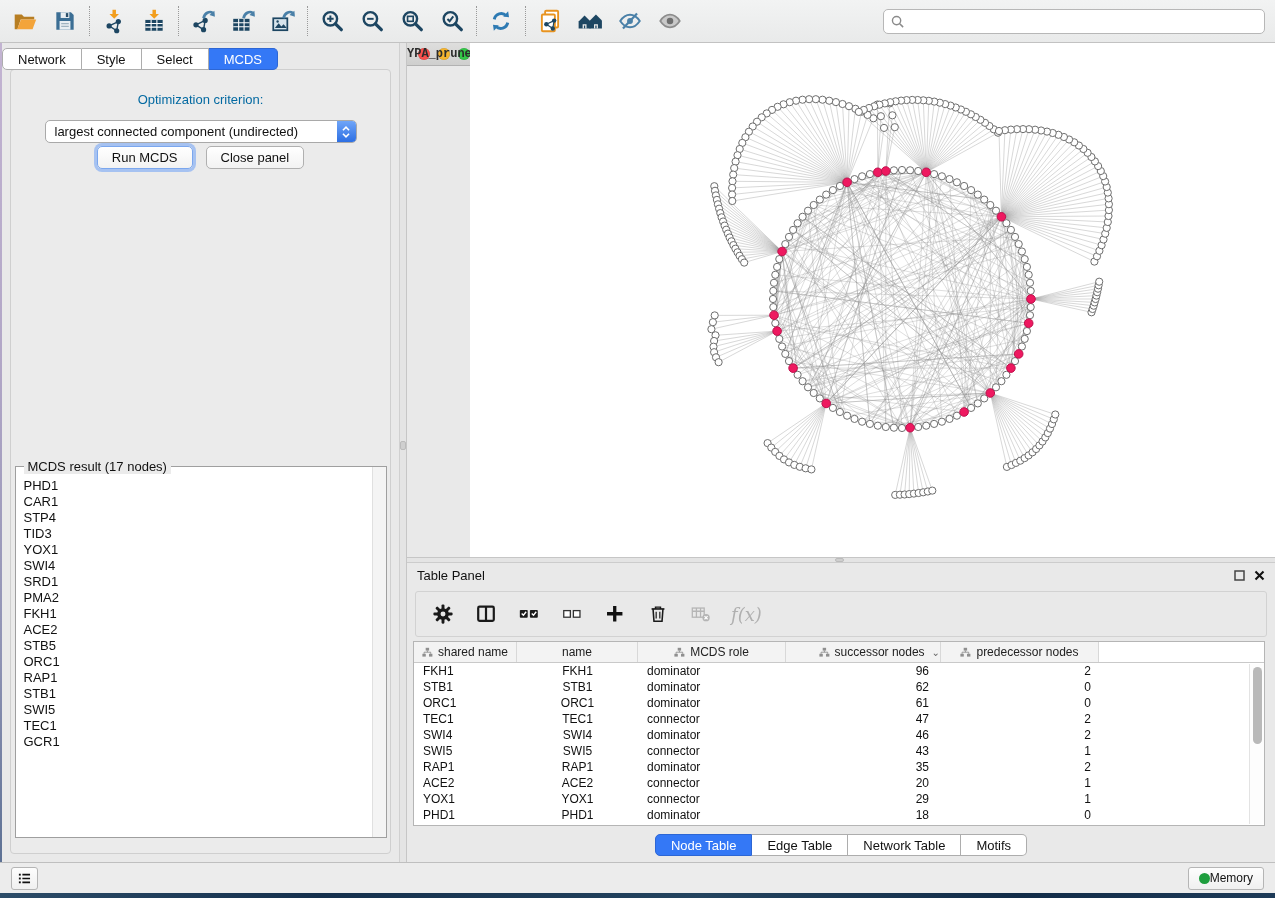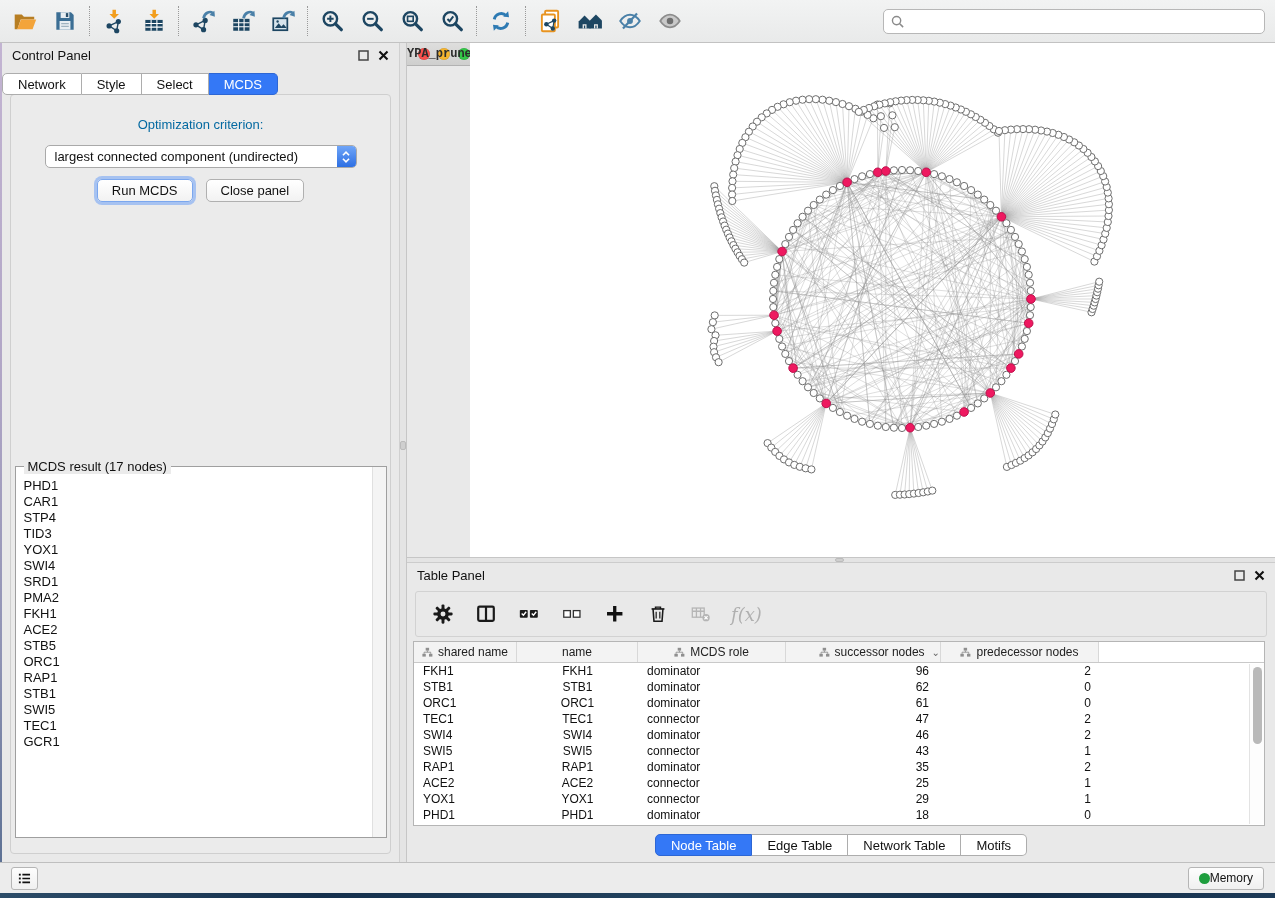--- a/index.html
+++ b/index.html
@@ -30,21 +30,21 @@
   .wc svg { width:11px; height:11px; }
   .cp-tabs { display:flex; margin-top:5px; position:relative; z-index:2; }
   .tab { height:22px; display:flex; align-items:center; padding:0 15px; font-size:13px; background:#fff; border:1px solid #adadad; border-left:none; cursor:default; color:#111; }
   .tab:first-child { border-left:1px solid #adadad; border-radius:5px 0 0 5px; }
   .tab:last-child { border-radius:0 5px 5px 0; }
   .tab.active { background:#3478f6; border-color:#2d66d4; color:#fff; }
   .cp-content { flex:1; margin:-1px 8px 8px 8px; border:1px solid #cfcfcf; border-radius:4px; background:#ebebeb; display:flex; flex-direction:column; align-items:center; padding-top:22px; min-height:0; }
   .opt-label { font-size:13px; color:#0369a1; }
   .cp-select { margin-top:13px; width:312px; height:23px; background:#fff; border:1px solid #a9a9a9; border-radius:5px; display:flex; align-items:center; padding-left:9px; font-size:13px; color:#111; }
   .cp-select .stepper { margin-left:auto; width:19px; height:21px; border-radius:0 4px 4px 0; background:linear-gradient(#6fa5f8,#2d6fe3); display:flex; align-items:center; justify-content:center; }
-  .cp-buttons { margin-top:11px; display:flex; gap:13px;align-items:flex-end; }
+  .cp-buttons { margin-top:3px; display:flex; gap:13px;align-items:flex-end; }
   .btn { height:23px; padding:0 14px; background:linear-gradient(#ffffff,#f2f2f2); border:1px solid #b0b0b0; border-radius:5px; font-size:13px; color:#111; display:flex; align-items:center; cursor:default; }
   .btn.focused { border-color:#7ba7ee; box-shadow:0 0 0 3px rgba(110,160,245,.55); }
   .mcds-fieldset { margin:auto 6px 15px 6px; width:372px; height:372px; border:1px solid #9f9f9f; background:#fff; position:relative; display:flex;gap:42px; }
   .mcds-legend { position:absolute; top:-8px; left:8px; background:#ebebeb; padding:0 4px; font-size:13px; color:#111; }
   .mcds-list { flex:1; list-style:none; padding:11px 0 0 8px; overflow:hidden; }
   .mcds-list li { font-size:13px; line-height:16px; color:#111; }
   .list-scroll { width:14px; background:#f4f4f4; border-left:1px solid #e0e0e0; }
 
   
   .v-split { width:8px; background:#e4e4e4; border-left:1px solid #d0d0d0; border-right:1px solid #c6c6c6; position:relative; flex:0 0 auto; }
@@ -274,35 +274,20 @@
           <path d="M10.4 10.4L14 14" stroke="#8a8a8a" stroke-width="1.6"></path>
         </svg>
       <input placeholder="" style="">
     </div>
   </div>
 
   <div class="main">
     <div class="edge-strip"></div>
 
     <div class="control-panel">
-      <div class="cp-header">
-        <span class="panel-title">Control Panel</span>
-        <span class="win-controls">
-          <span class="wc">
-              <svg viewBox="0 0 11 11">
-                <rect x="1" y="1" width="9" height="9" fill="none" stroke="#444" stroke-width="1.5"></rect>
-              </svg>
-            </span>
-          <span class="wc">
-              <svg viewBox="0 0 11 11">
-                <path d="M1.5 1.5l8 8M9.5 1.5l-8 8" stroke="#111" stroke-width="2.1"></path>
-              </svg>
-            </span>
-        </span>
-      </div>
       <div class="cp-tabs" id="cp-tabs">
           <div class="tab">Network</div>
           <div class="tab">Style</div>
           <div class="tab">Select</div>
           <div class="tab active">MCDS</div>
         </div>
       <div class="cp-content">
         <div class="opt-label">Optimization criterion:</div>
         <div class="cp-select">
           <span>largest connected component (undirected)</span>
@@ -1281,21 +1266,21 @@
                 <div class="td left col0" style="width: 103px;">RAP1</div>
                 <div class="td center col1" style="width: 121px;">RAP1</div>
                 <div class="td left col2" style="width: 148px;">dominator</div>
                 <div class="td right col3" style="width: 155px;">35</div>
                 <div class="td right col4" style="width: 158px;">2</div>
               </div>
               <div class="tr">
                 <div class="td left col0" style="width: 103px;">ACE2</div>
                 <div class="td center col1" style="width: 121px;">ACE2</div>
                 <div class="td left col2" style="width: 148px;">connector</div>
-                <div class="td right col3" style="width: 155px;">25</div>
+                <div class="td right col3" style="width: 155px;">20</div>
                 <div class="td right col4" style="width: 158px;">1</div>
               </div>
               <div class="tr">
                 <div class="td left col0" style="width: 103px;">YOX1</div>
                 <div class="td center col1" style="width: 121px;">YOX1</div>
                 <div class="td left col2" style="width: 148px;">connector</div>
                 <div class="td right col3" style="width: 155px;">29</div>
                 <div class="td right col4" style="width: 158px;">1</div>
               </div>
               <div class="tr">

